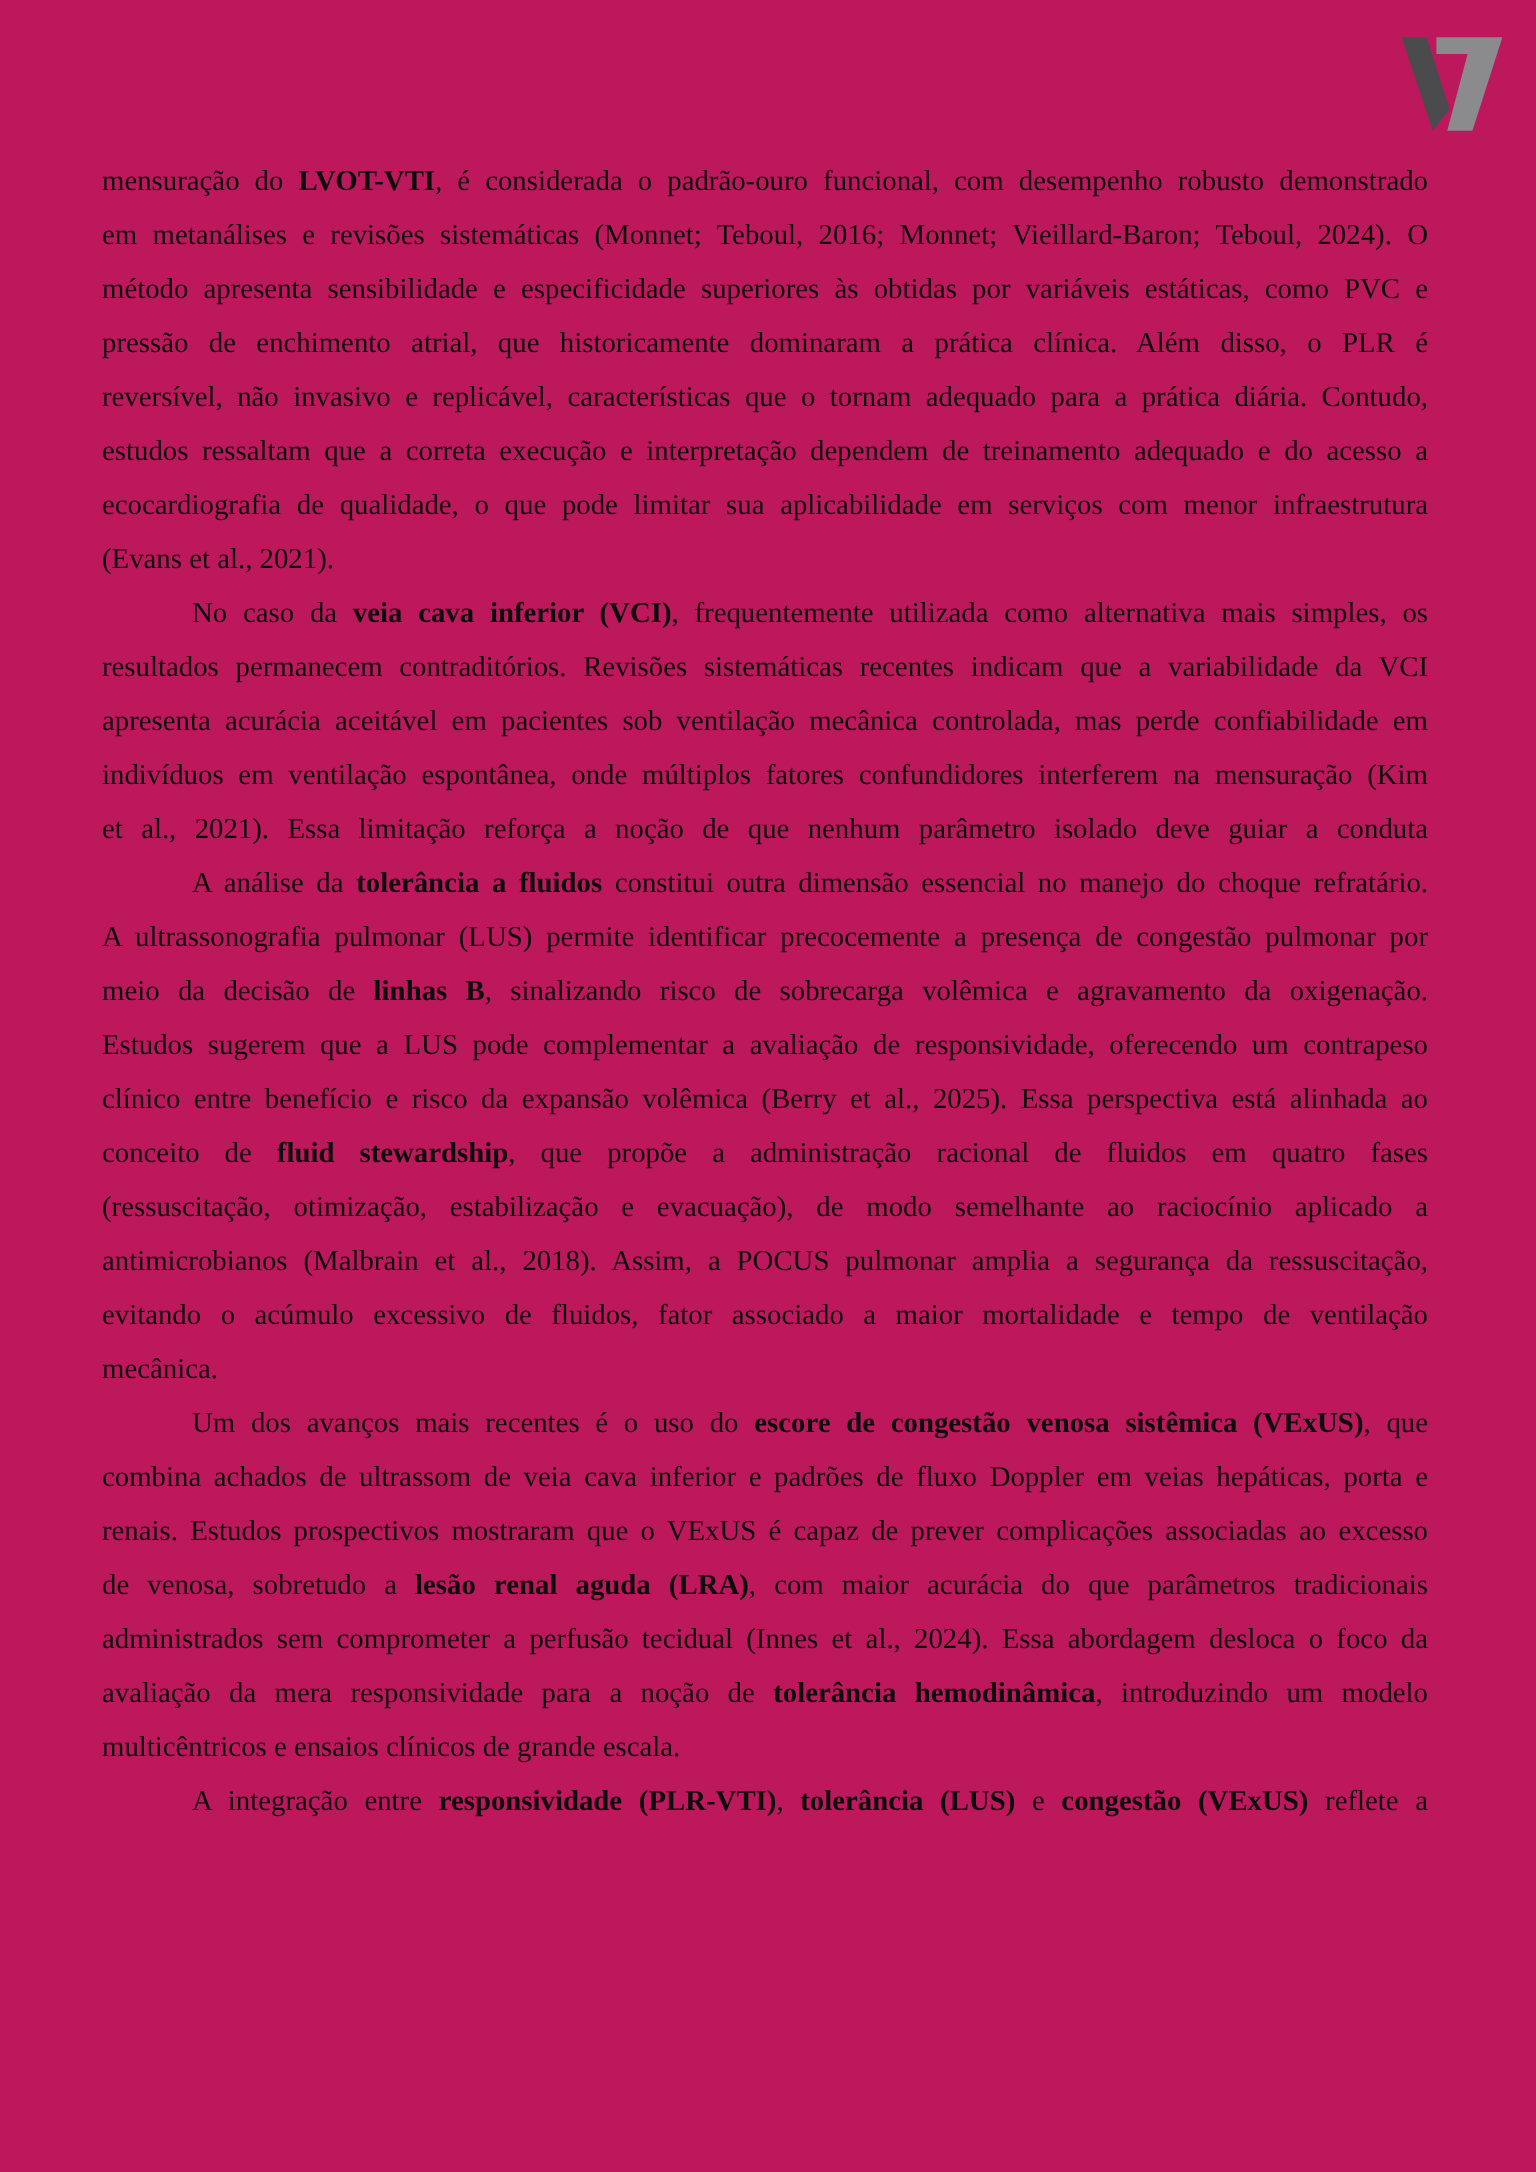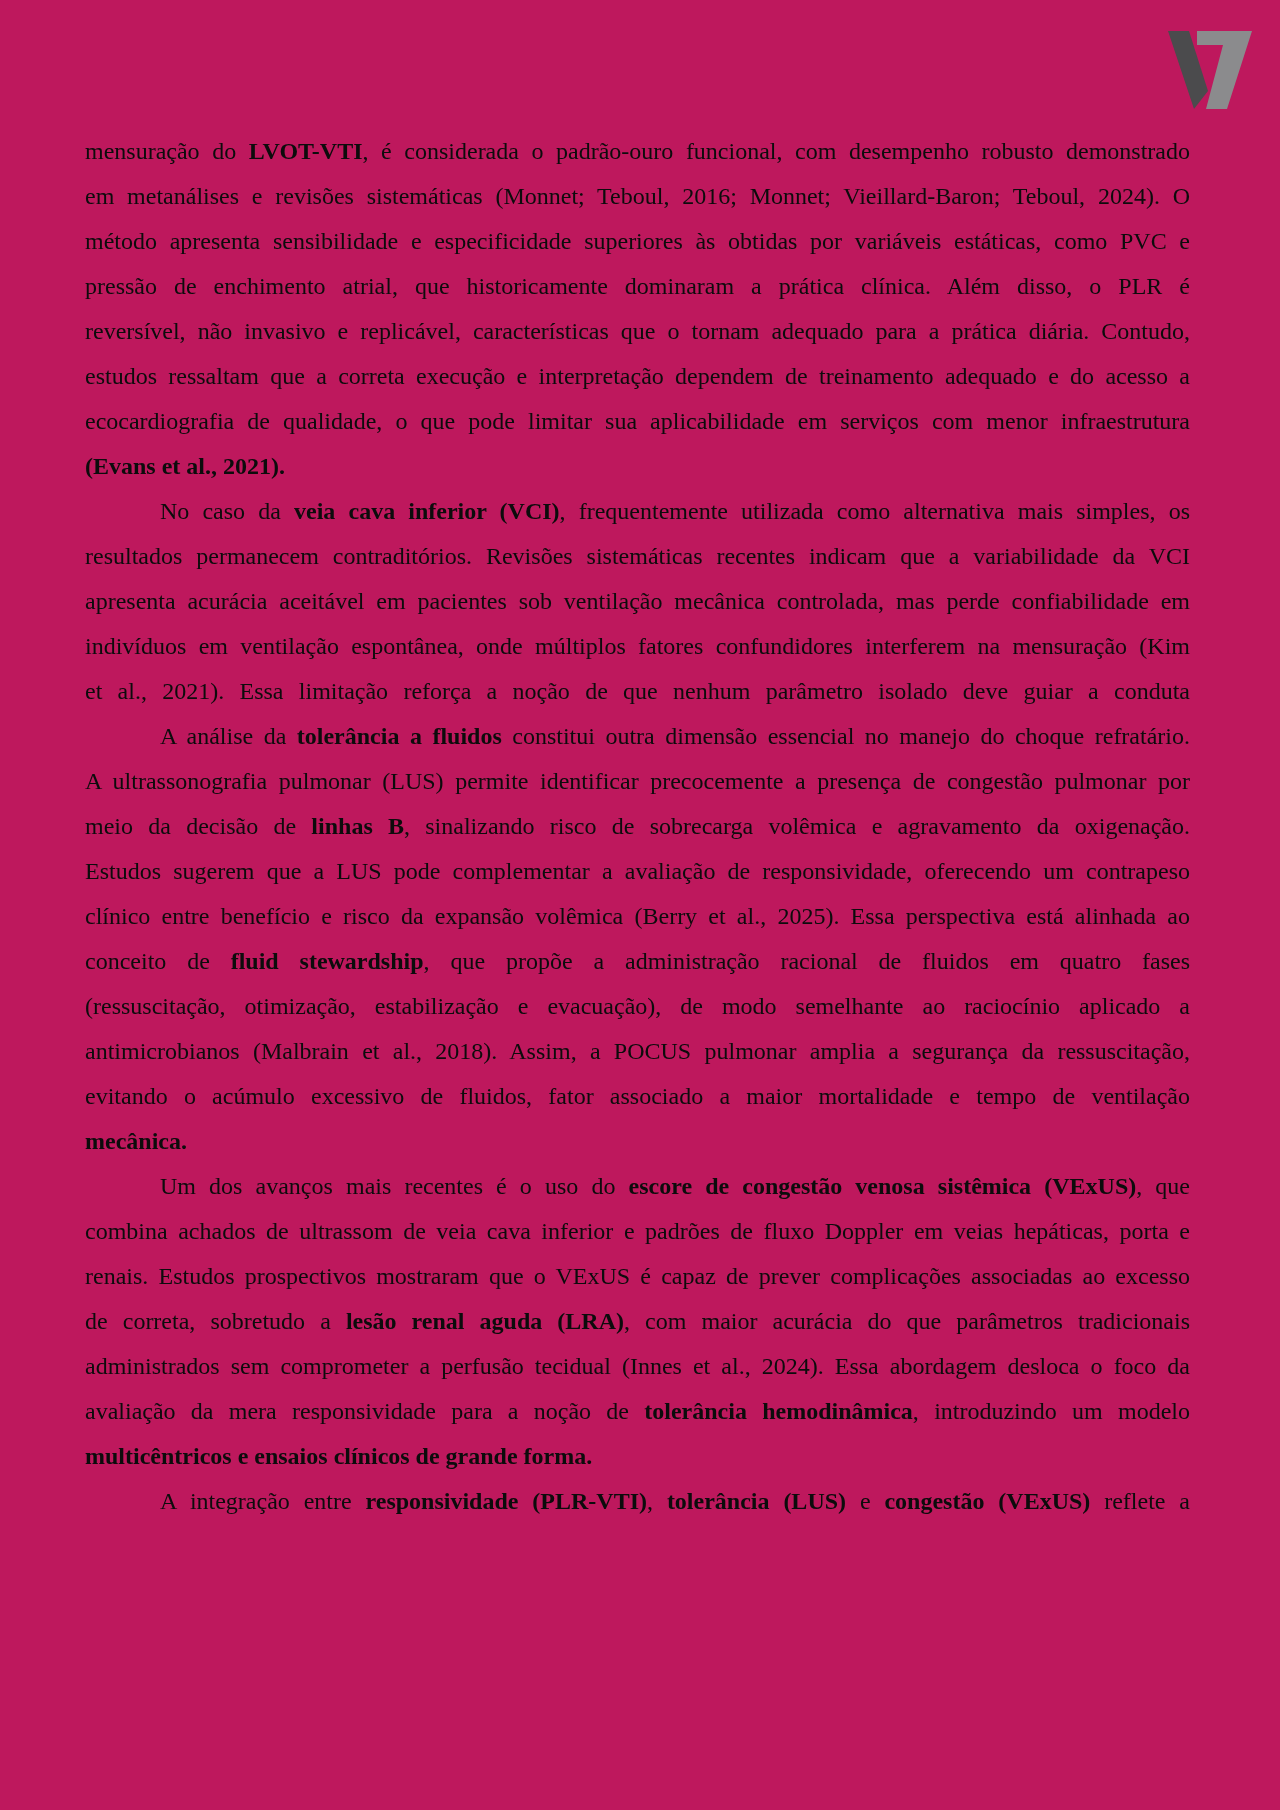--- a/index.html
+++ b/index.html
@@ -31,21 +31,21 @@
   .para { margin: 0; padding: 0; }
   .line {
     height: 45px;
     line-height: 45px;
     text-align: justify;
     text-align-last: justify;
     overflow: hidden;
     white-space: normal;
     hyphens: none;
   }
-  .line.endline { text-align-last: left; font-weight: bold; }
+  .line.endline { text-align-last: left; }
   .line.indent { text-indent: 75px; }
   .b { font-weight: 700; }
 </style>
 </head>
 <body>
 
 <div class="page">
 
   <div class="logo">
     <svg viewBox="0 0 86 82" aria-hidden="true">
@@ -81,23 +81,23 @@
         <div class="line"><span>conceito de </span><span class="b">fluid stewardship</span><span>, que propõe a administração racional de fluidos em quatro fases</span></div>
         <div class="line"><span>(ressuscitação, otimização, estabilização e evacuação), de modo semelhante ao raciocínio aplicado a</span></div>
         <div class="line"><span>antimicrobianos (Malbrain et al., 2018). Assim, a POCUS pulmonar amplia a segurança da ressuscitação,</span></div>
         <div class="line"><span>evitando o acúmulo excessivo de fluidos, fator associado a maior mortalidade e tempo de ventilação</span></div>
         <div class="line endline"><span>mecânica.</span></div>
       </div>
       <div class="para">
         <div class="line indent"><span>Um dos avanços mais recentes é o uso do </span><span class="b">escore de congestão venosa sistêmica (VExUS)</span><span>, que</span></div>
         <div class="line"><span>combina achados de ultrassom de veia cava inferior e padrões de fluxo Doppler em veias hepáticas, porta e</span></div>
         <div class="line"><span>renais. Estudos prospectivos mostraram que o VExUS é capaz de prever complicações associadas ao excesso</span></div>
-        <div class="line"><span>de correta, sobretudo a </span><span class="b">lesão renal aguda (LRA)</span><span>, com maior acurácia do que parâmetros tradicionais</span></div>
+        <div class="line"><span>de venosa, sobretudo a </span><span class="b">lesão renal aguda (LRA)</span><span>, com maior acurácia do que parâmetros tradicionais</span></div>
         <div class="line"><span>administrados sem comprometer a perfusão tecidual (Innes et al., 2024). Essa abordagem desloca o foco da</span></div>
         <div class="line"><span>avaliação da mera responsividade para a noção de </span><span class="b">tolerância hemodinâmica</span><span>, introduzindo um modelo</span></div>
-        <div class="line endline"><span>multicêntricos e ensaios clínicos de grande forma.</span></div>
+        <div class="line endline"><span>multicêntricos e ensaios clínicos de grande escala.</span></div>
       </div>
       <div class="para">
         <div class="line indent"><span>A integração entre </span><span class="b">responsividade (PLR-VTI)</span><span>, </span><span class="b">tolerância (LUS)</span><span> e </span><span class="b">congestão (VExUS)</span><span> reflete a</span></div>
       </div>
     </div>
 
 </div>
 
 </body></html>

